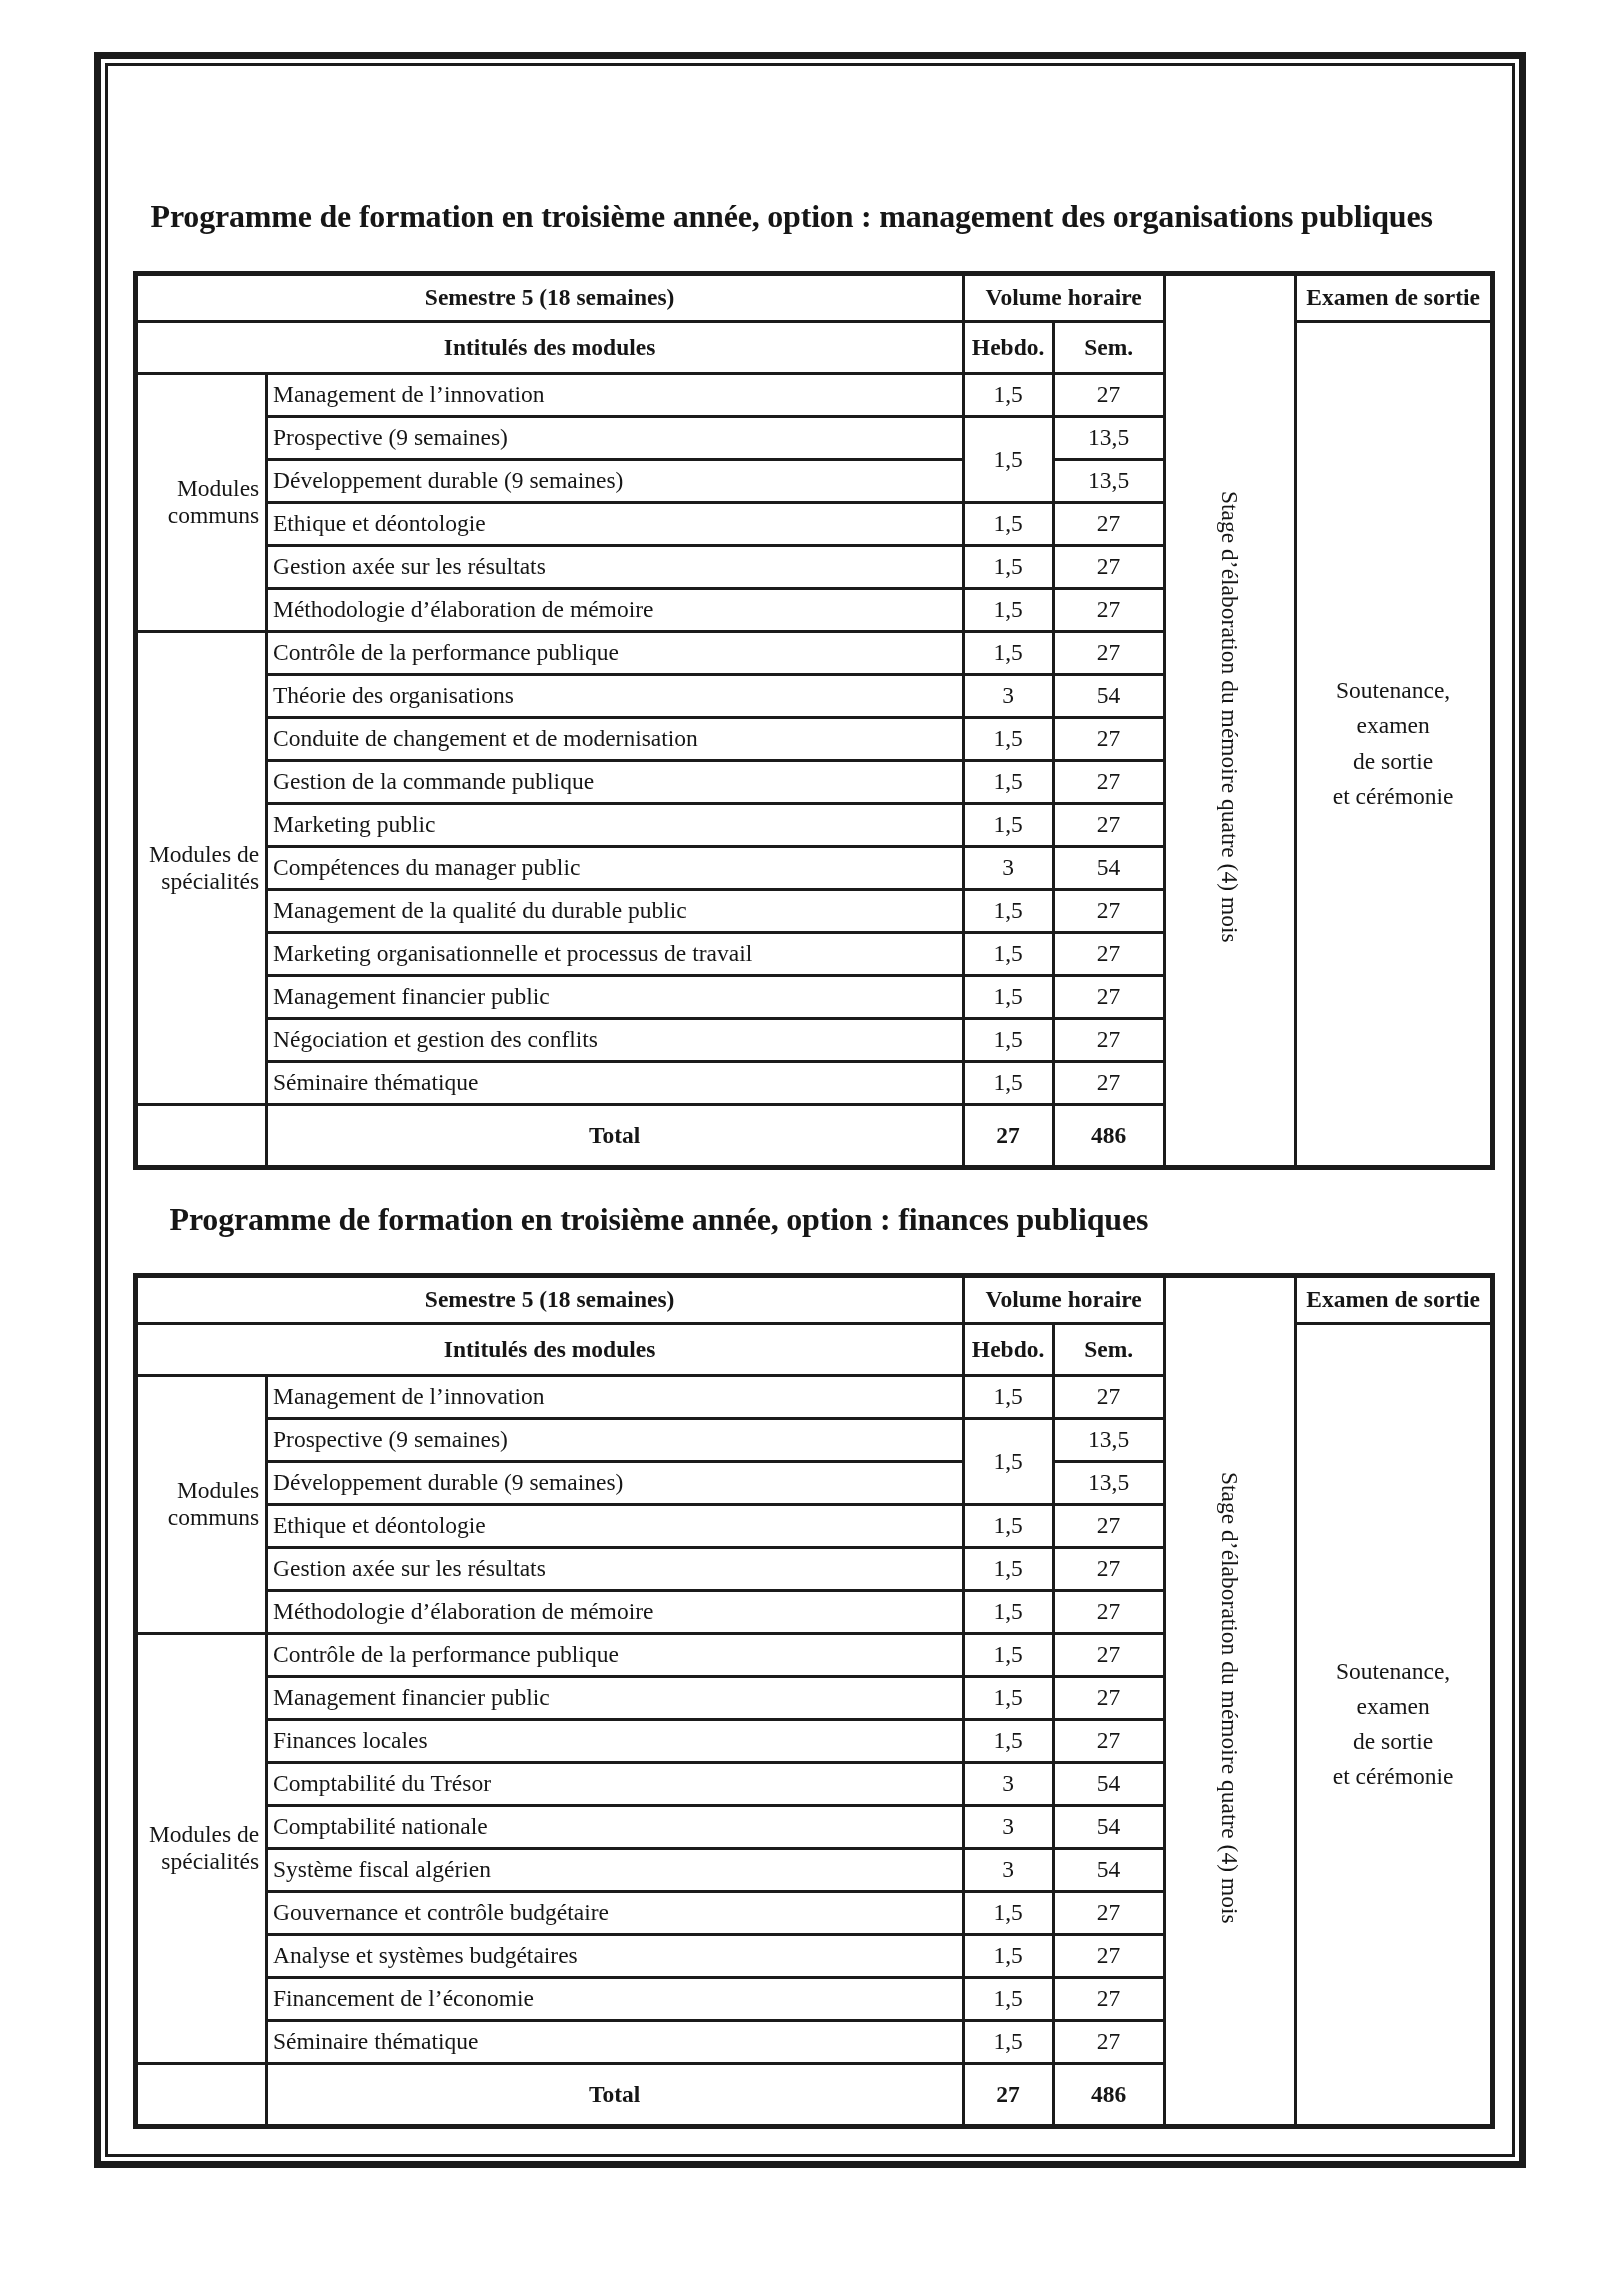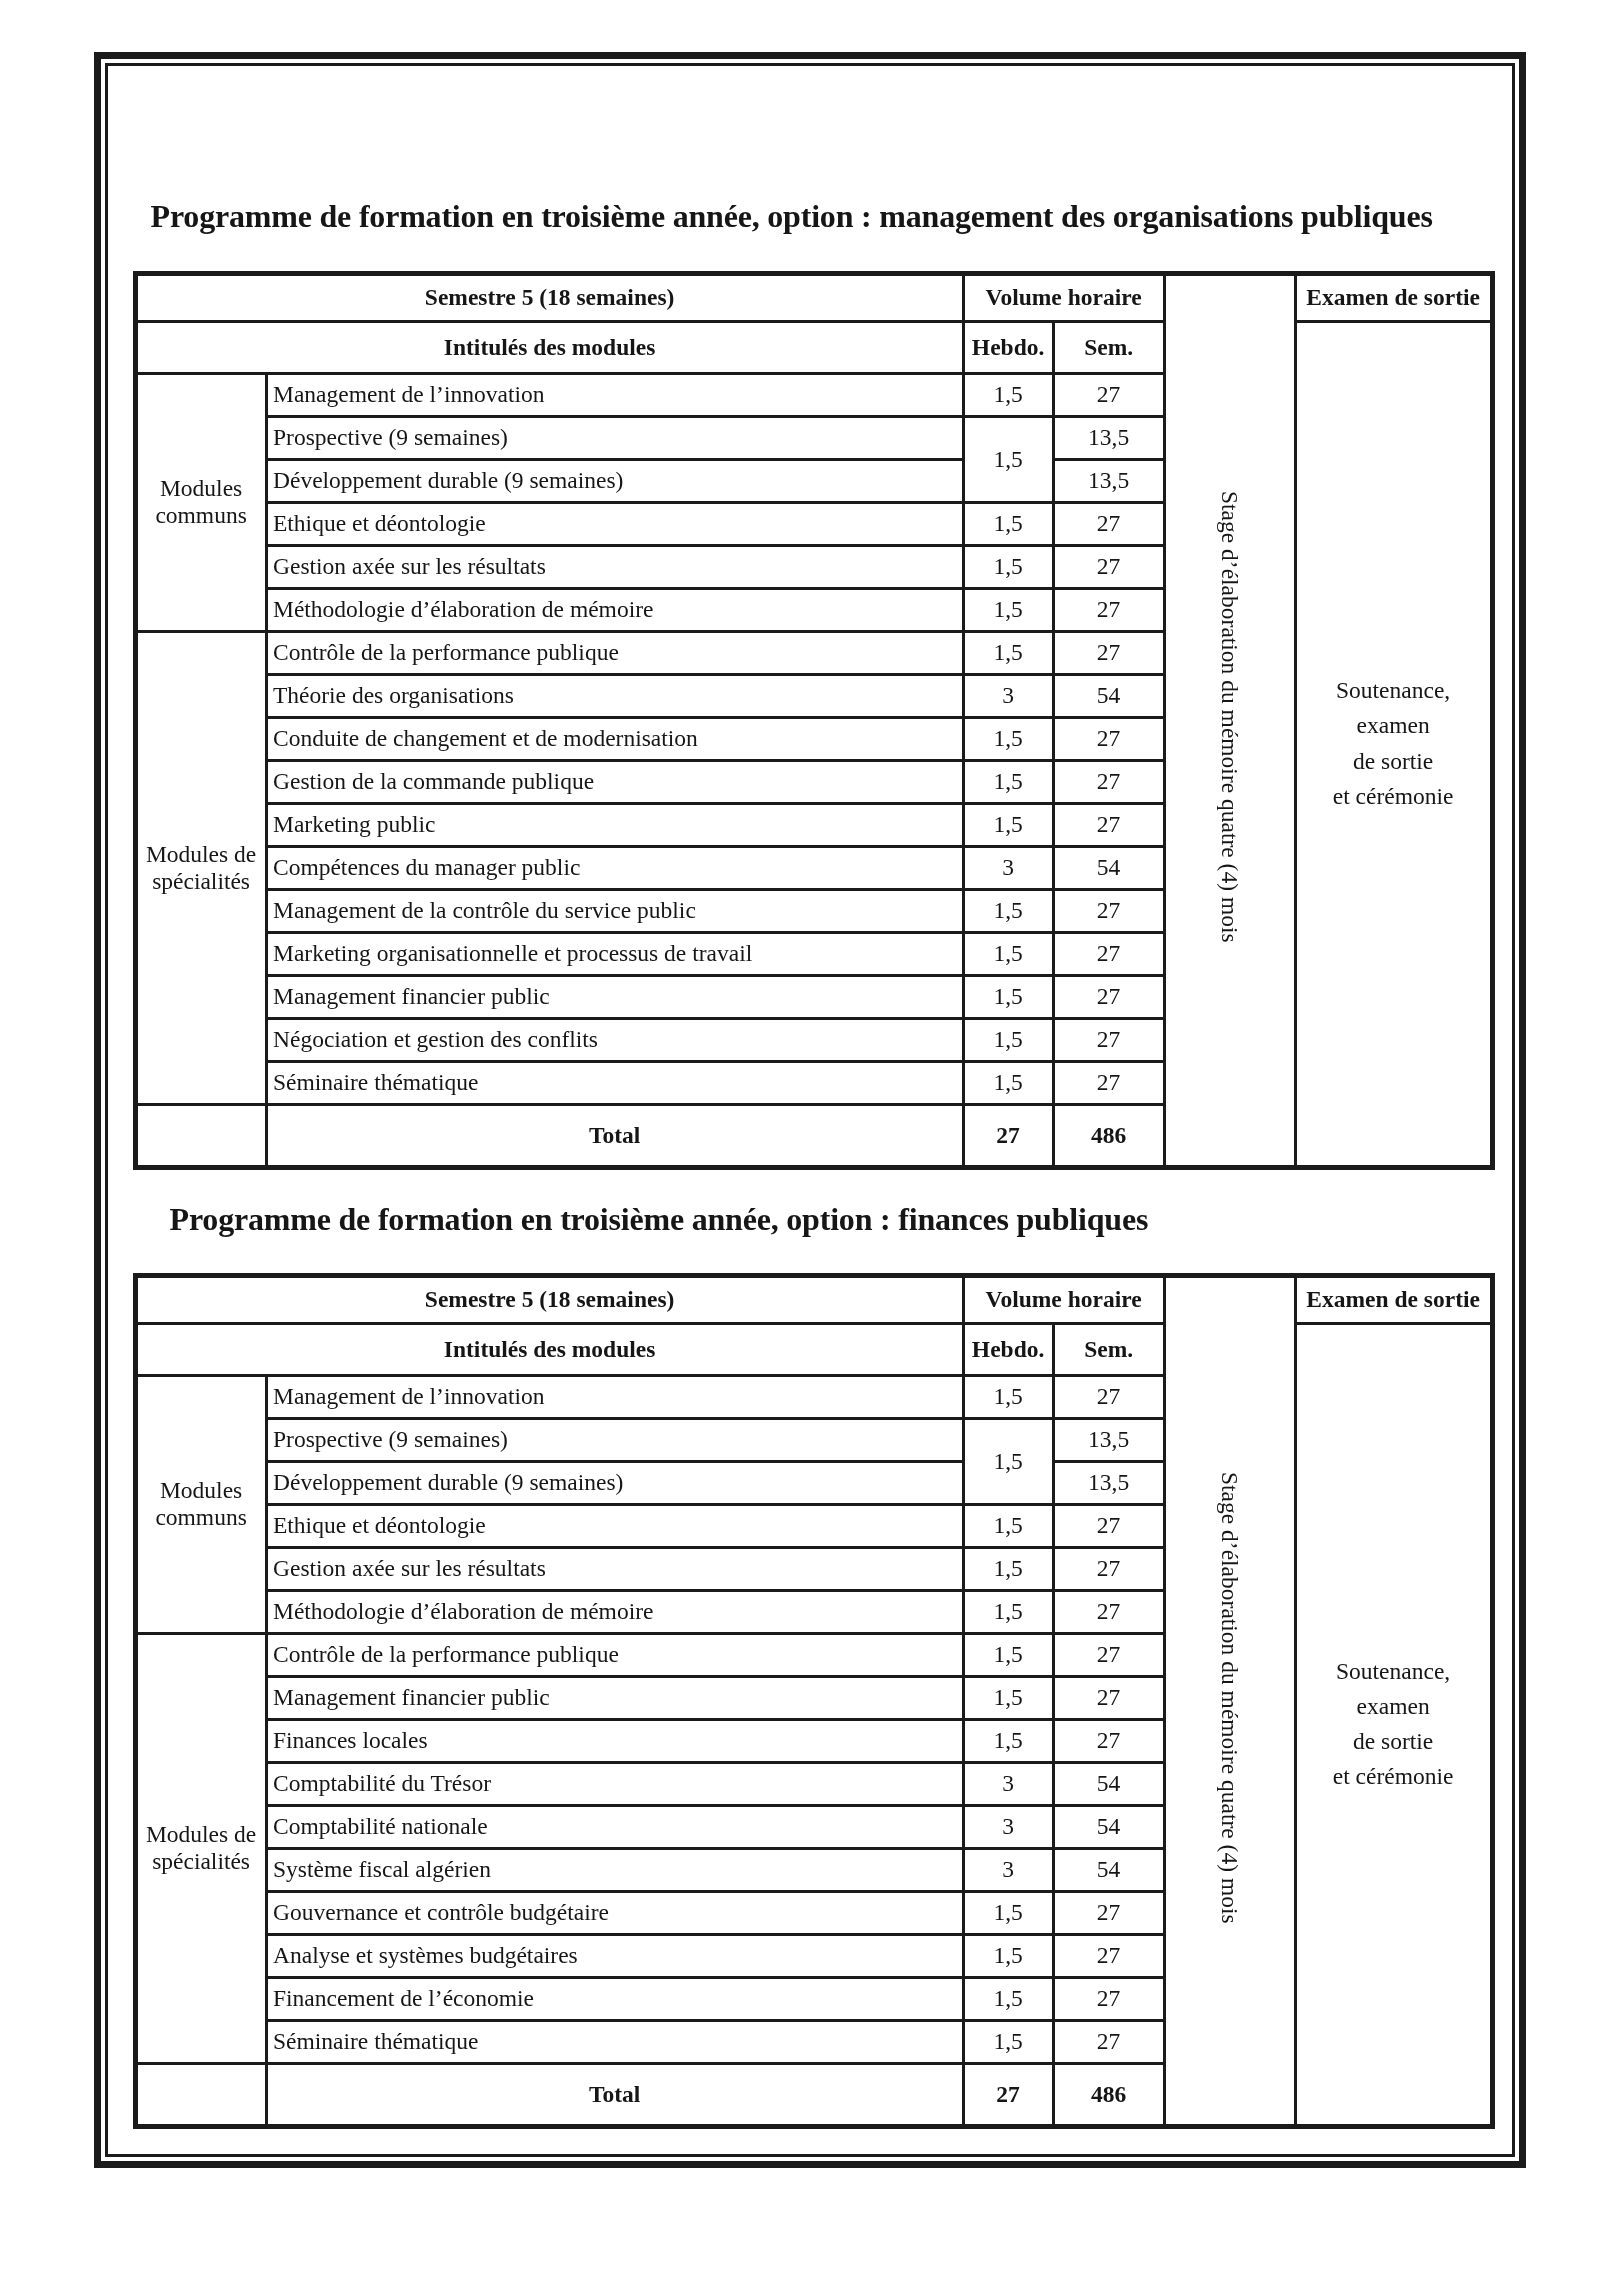--- a/index.html
+++ b/index.html
@@ -14,21 +14,21 @@
   .band-dates{padding-left:20px;font-weight:bold;font-size:25px;line-height:1.5;white-space:pre-line;}
   .band-title{flex:1;text-align:center;font-weight:bold;font-size:28px;letter-spacing:-0.3px;}
   .band-page{padding-right:38px;font-weight:bold;font-size:28px;}
   .ptitle{position:absolute;left:43px;font-weight:bold;font-size:32px;letter-spacing:-0.2px;white-space:nowrap;}
   .jtable{position:absolute;border-collapse:collapse;table-layout:fixed;width:1357px;
           border:5.4px solid #1b1b1b;background:#ffffff;}
   .jtable td{border:3.6px solid #1b1b1b;font-size:23.5px;color:#161616;
              vertical-align:middle;padding:0 5.4px;overflow:hidden;}
   .hd{font-weight:bold;text-align:center;}
   .hd1{font-size:24.4px;}
-  .grp{text-align:center;padding:0 3.6px;}
+  .grp{text-align:right;padding:0 3.6px;}
   .mod{text-align:left;padding-left:20px;}
   .num{text-align:center;}
   .bold{font-weight:bold;}
   .vertcell{text-align:center;}
   .vtext{writing-mode:vertical-rl;text-orientation:mixed;display:inline-block;
          white-space:nowrap;font-size:23.5px;line-height:1;}
   .examcell{text-align:center;white-space:pre-line;line-height:1.5;}
   tr.r{height:43px;}
   tr.h1{height:48px;}
   tr.h2{height:52px;font-family:Liberation Serif, serif;}
@@ -124,21 +124,21 @@
           <td class="mod">Marketing public</td>
           <td class="num">1,5</td>
           <td class="num">27</td>
         </tr>
         <tr class="r">
           <td class="mod">Compétences du manager public</td>
           <td class="num">3</td>
           <td class="num">54</td>
         </tr>
         <tr class="r">
-          <td class="mod">Management de la contrôle du service public</td>
+          <td class="mod">Management de la qualité du durable public</td>
           <td class="num">1,5</td>
           <td class="num">27</td>
         </tr>
         <tr class="r">
           <td class="mod">Marketing organisationnelle et processus de travail</td>
           <td class="num">1,5</td>
           <td class="num">27</td>
         </tr>
         <tr class="r">
           <td class="mod">Management financier public</td>

